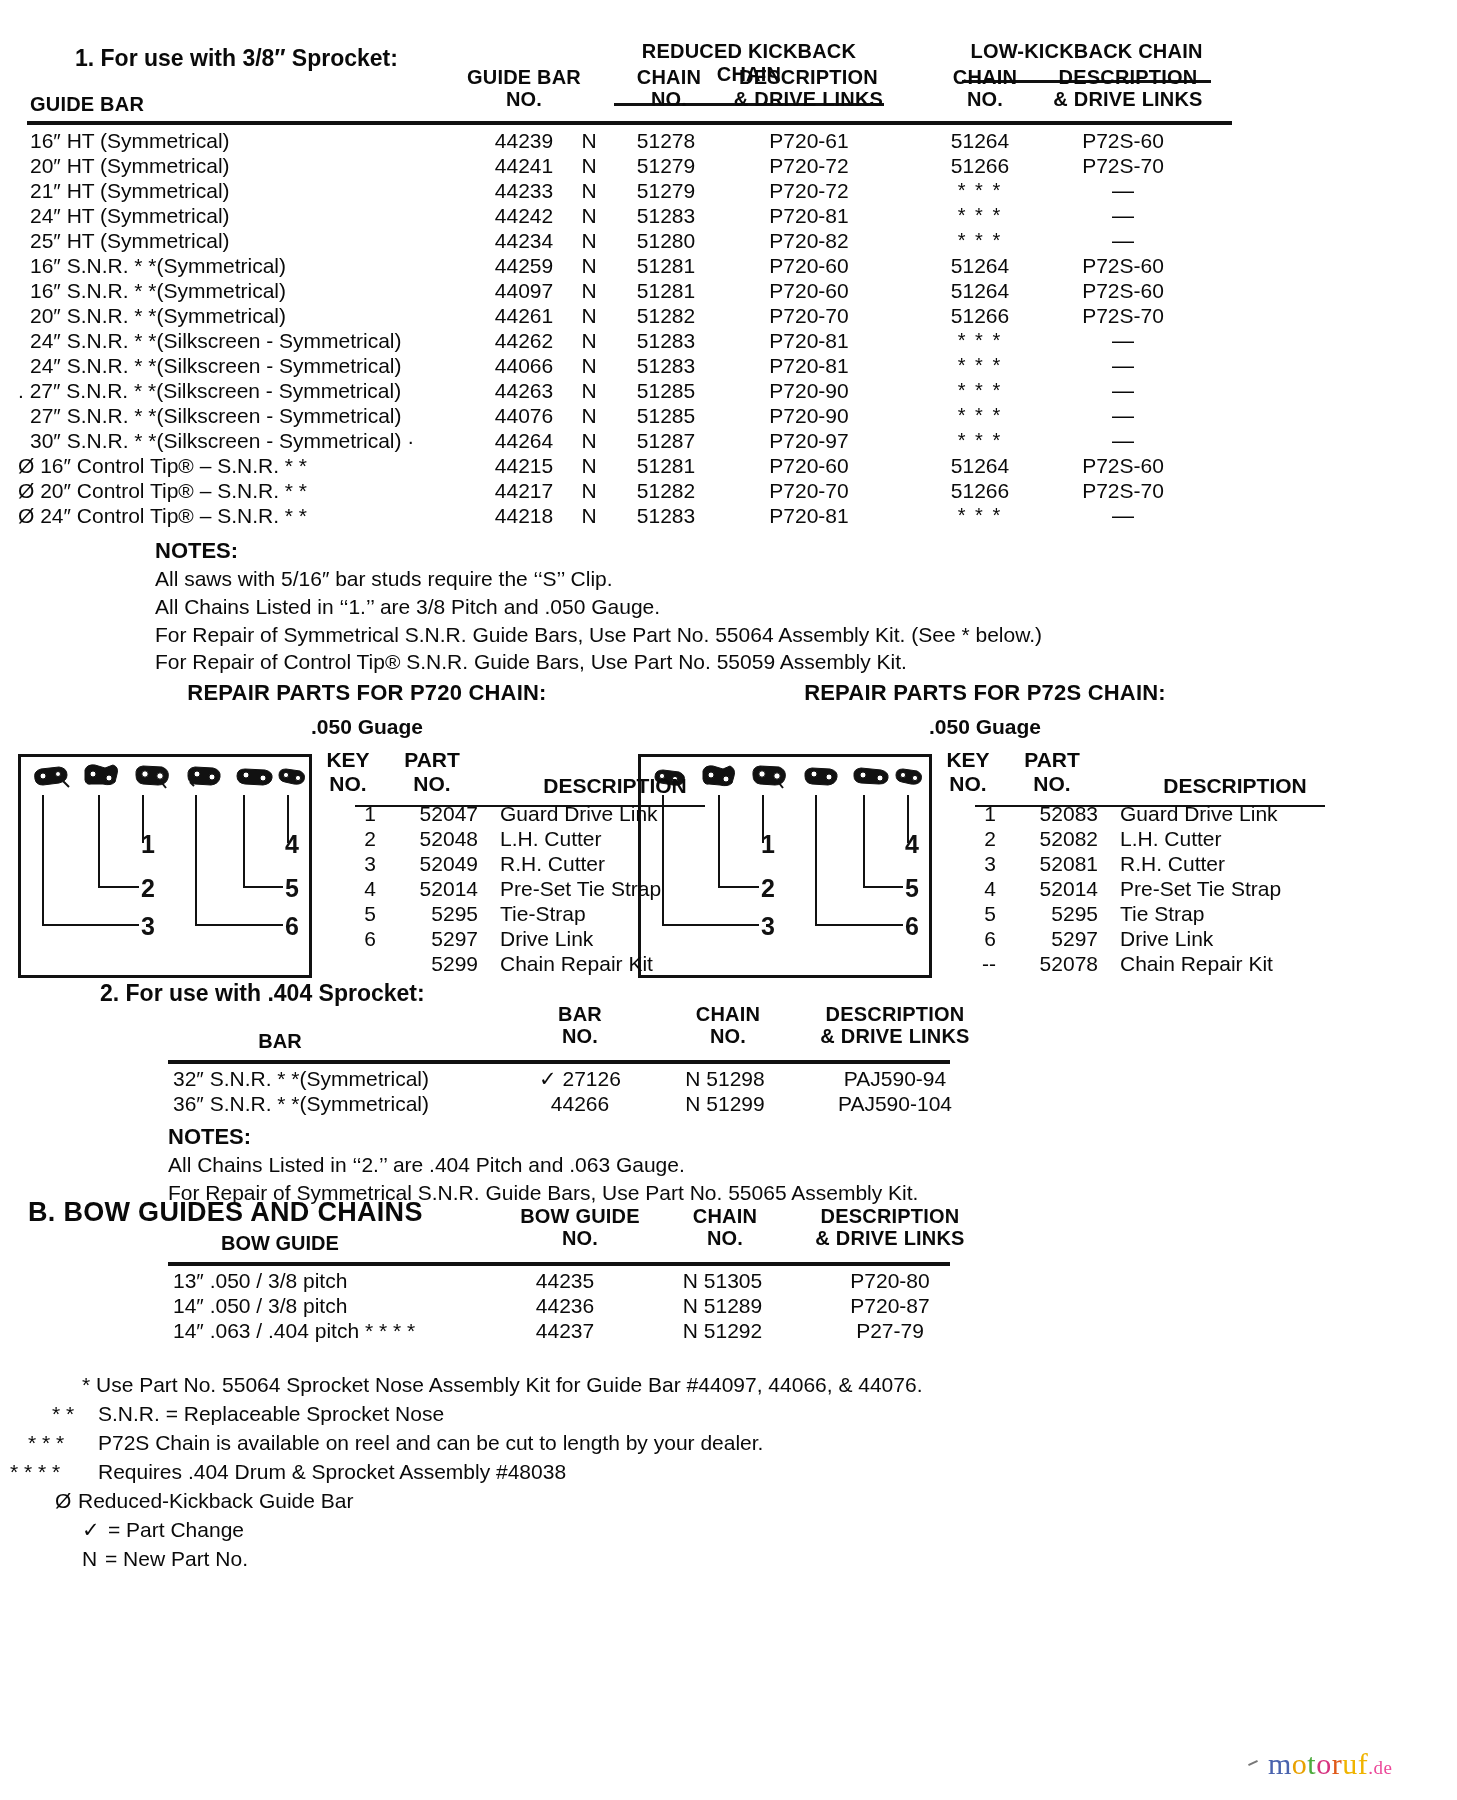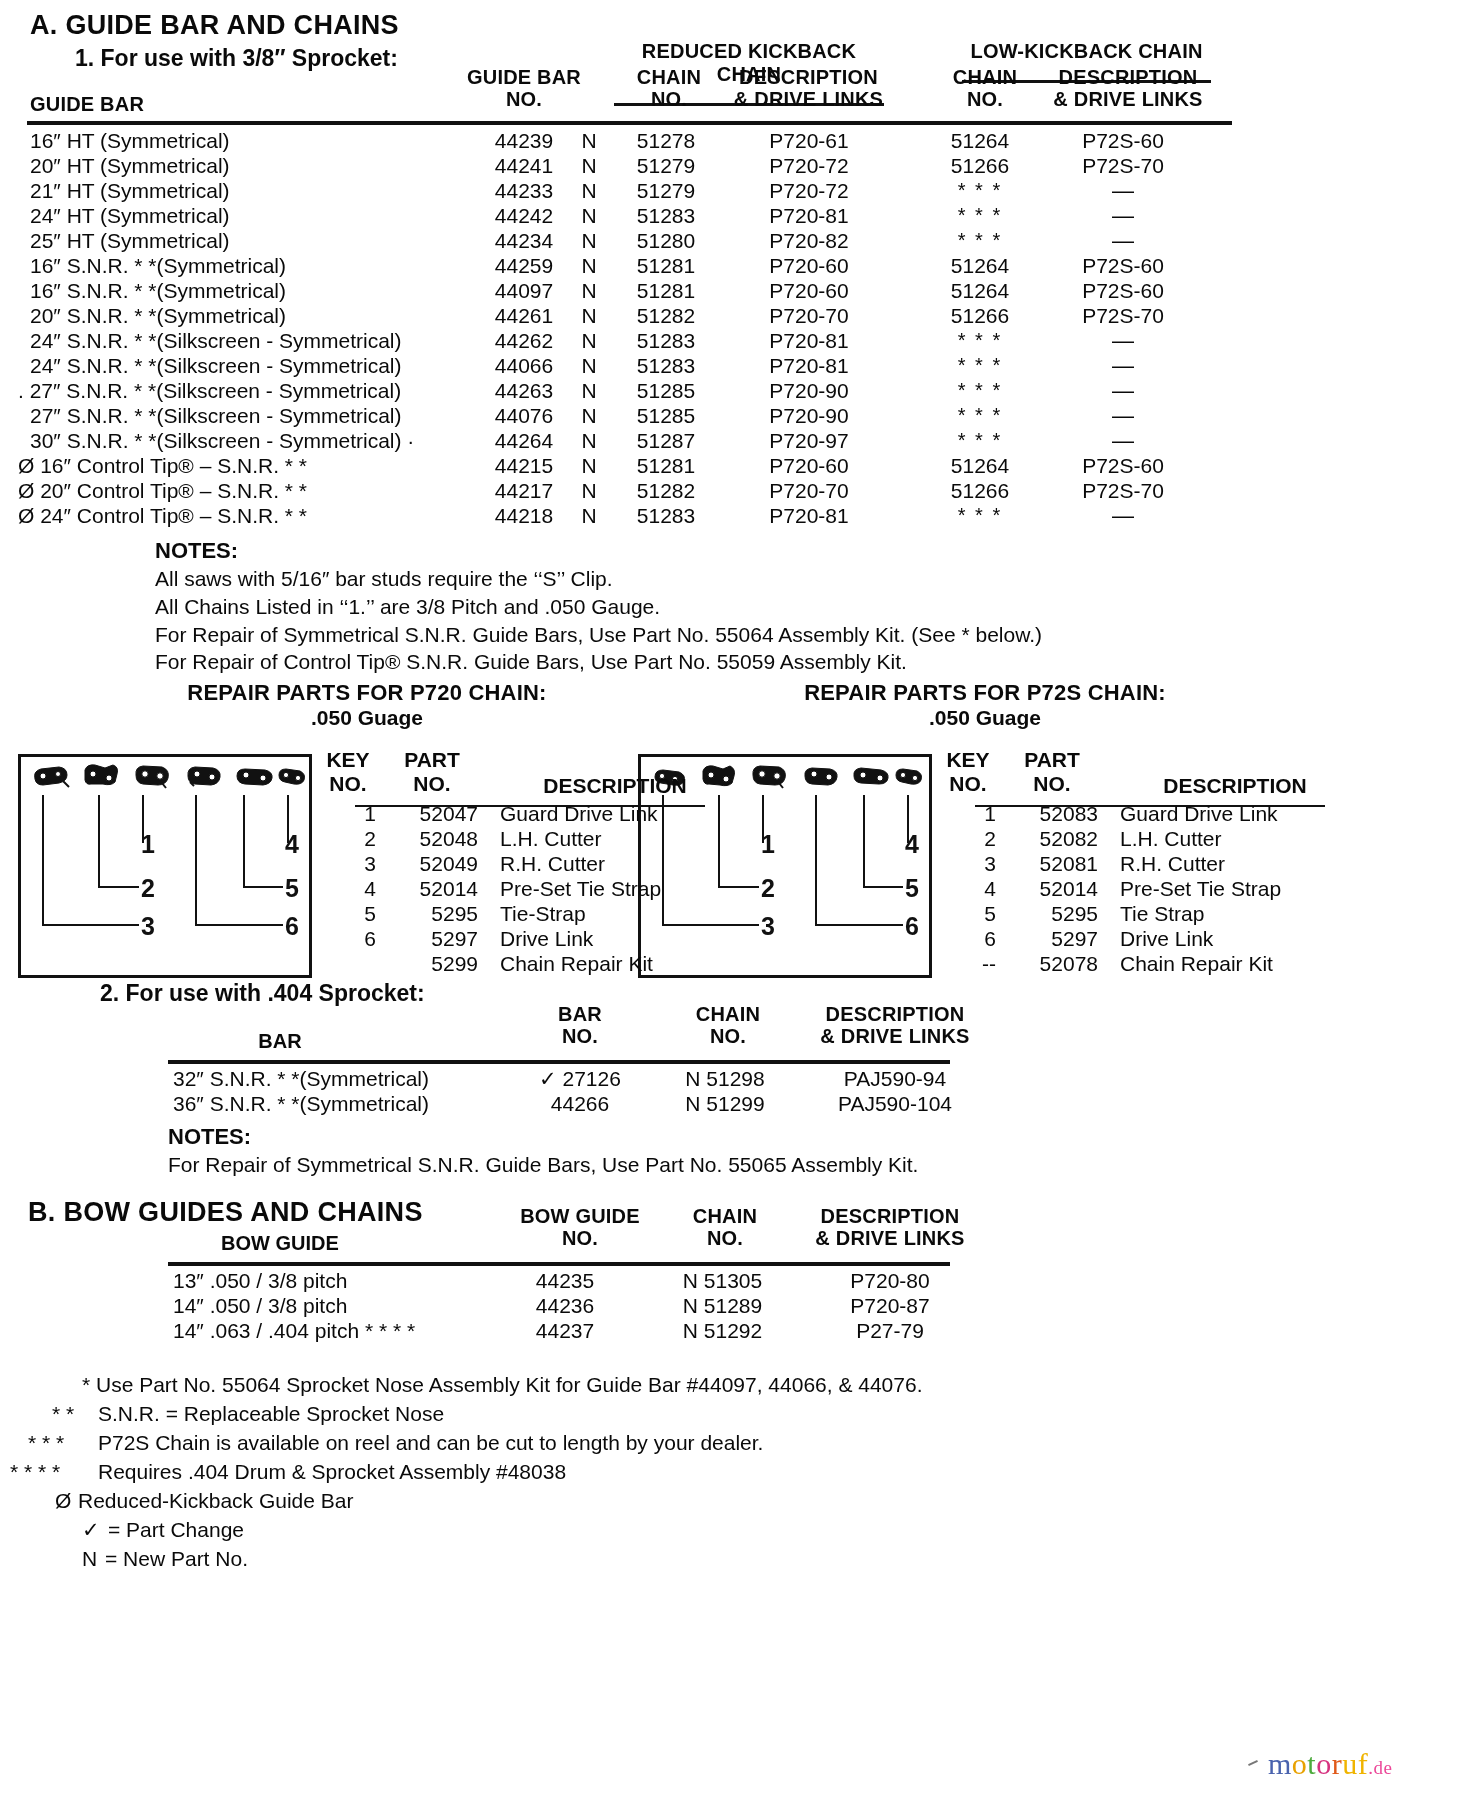--- a/index.html
+++ b/index.html
@@ -104,21 +104,21 @@
   .stars { letter-spacing: 2px; font-size: 20px; }
 
   
   #notes1 { position: absolute; left: 155px; top: 538px; }
   #notes1 .note { margin-top: 3px; }
 
   
   #rp1-title { position: absolute; left: 152px; top: 680px; width: 430px; text-align: center; }
   #rp2-title { position: absolute; left: 770px; top: 680px; width: 430px; text-align: center; }
   .rp-title-l1 { font-size: 22px; font-weight: bold; letter-spacing: .2px; }
-  .rp-title-l2 { font-size: 21px; font-weight: bold; margin-top: 0; }
+  .rp-title-l2 { font-size: 21px; font-weight: bold; margin-top: 9px; }
 
   
   .diagram-box {
     position: absolute;
     border: 3px solid #111;
     background: #fff;
   }
   #diag1 { left: 18px;  top: 754px; width: 288px; height: 218px; }
   #diag2 { left: 638px; top: 754px; width: 288px; height: 218px; }
   .diag-svg { display: block; width: 100%; height: 100%; }
@@ -200,21 +200,20 @@
     position: absolute; left: 1248px; top: 1762px;
     width: 10px; height: 2px; background: #777;
     transform: rotate(-25deg);
   }
 </style>
 </head>
 <body>
 
 <div class="page">
 
-  <div id="secA-title" class="hdr-a">A.  GUIDE BAR AND CHAINS</div>
   <div id="secA-sub" class="sub-num">1.  For use with 3/8″ Sprocket:</div>
 
   <div id="grp-reduced" class="grouphead">REDUCED KICKBACK CHAIN</div>
   <div id="grp-low" class="grouphead">LOW-KICKBACK CHAIN</div>
 
   <div id="ch-guidebar-no" class="colhead">GUIDE BAR<br>NO.</div>
   <div id="ch-chain-no1" class="colhead">CHAIN<br>NO.</div>
   <div id="ch-desc1" class="colhead">DESCRIPTION<br>&amp; DRIVE LINKS</div>
   <div id="ch-chain-no2" class="colhead">CHAIN<br>NO.</div>
   <div id="ch-desc2" class="colhead">DESCRIPTION<br>&amp; DRIVE LINKS</div>
@@ -611,20 +610,21 @@
       <div class="row">
         <div class="cell c-bar">36″ S.N.R. * *(Symmetrical)</div>
         <div class="cell c-barno">44266</div>
         <div class="cell c-chain">N  51299</div>
         <div class="cell c-desc">PAJ590-104</div>
       </div>
     </div>
 
   <div id="notes2">
     <div class="note-b">NOTES:</div>
+    <div class="note">All Chains Listed in ‘‘2.’’ are .404 Pitch and .063 Gauge.</div>
     <div class="note">For Repair of Symmetrical S.N.R. Guide Bars, Use Part No. 55065 Assembly Kit.</div>
   </div>
 
   <div id="secB-title" class="hdr-a">B.  BOW GUIDES AND CHAINS</div>
   <div id="tB-h-guide" class="colhead">BOW GUIDE<br>NO.</div>
   <div id="tB-h-chain" class="colhead">CHAIN<br>NO.</div>
   <div id="tB-h-desc" class="colhead">DESCRIPTION<br>&amp; DRIVE LINKS</div>
   <div id="tB-h-lbl">BOW GUIDE</div>
   <div id="ruleB" class="rule-thick"></div>
   <div id="tableB">

